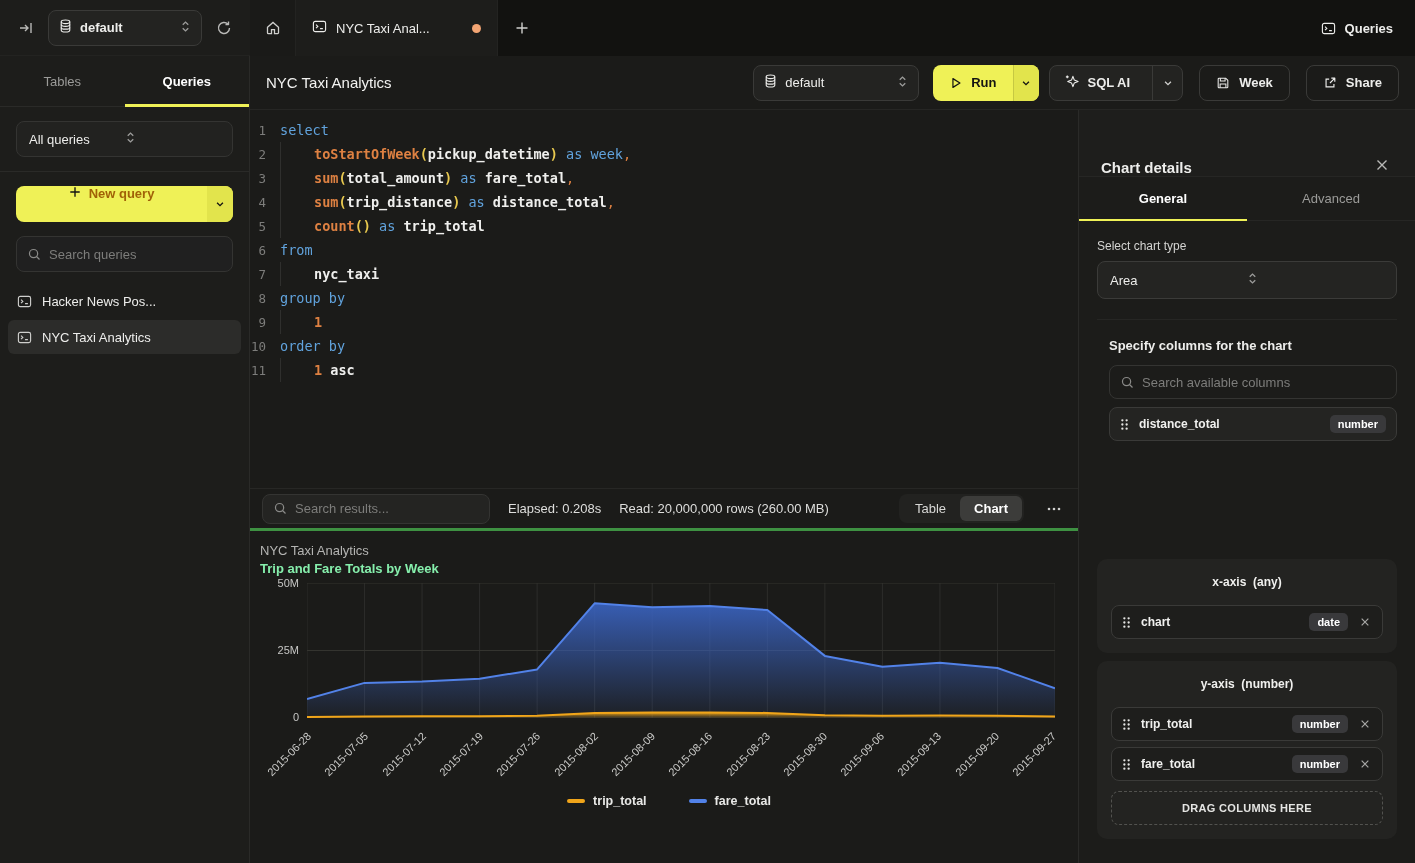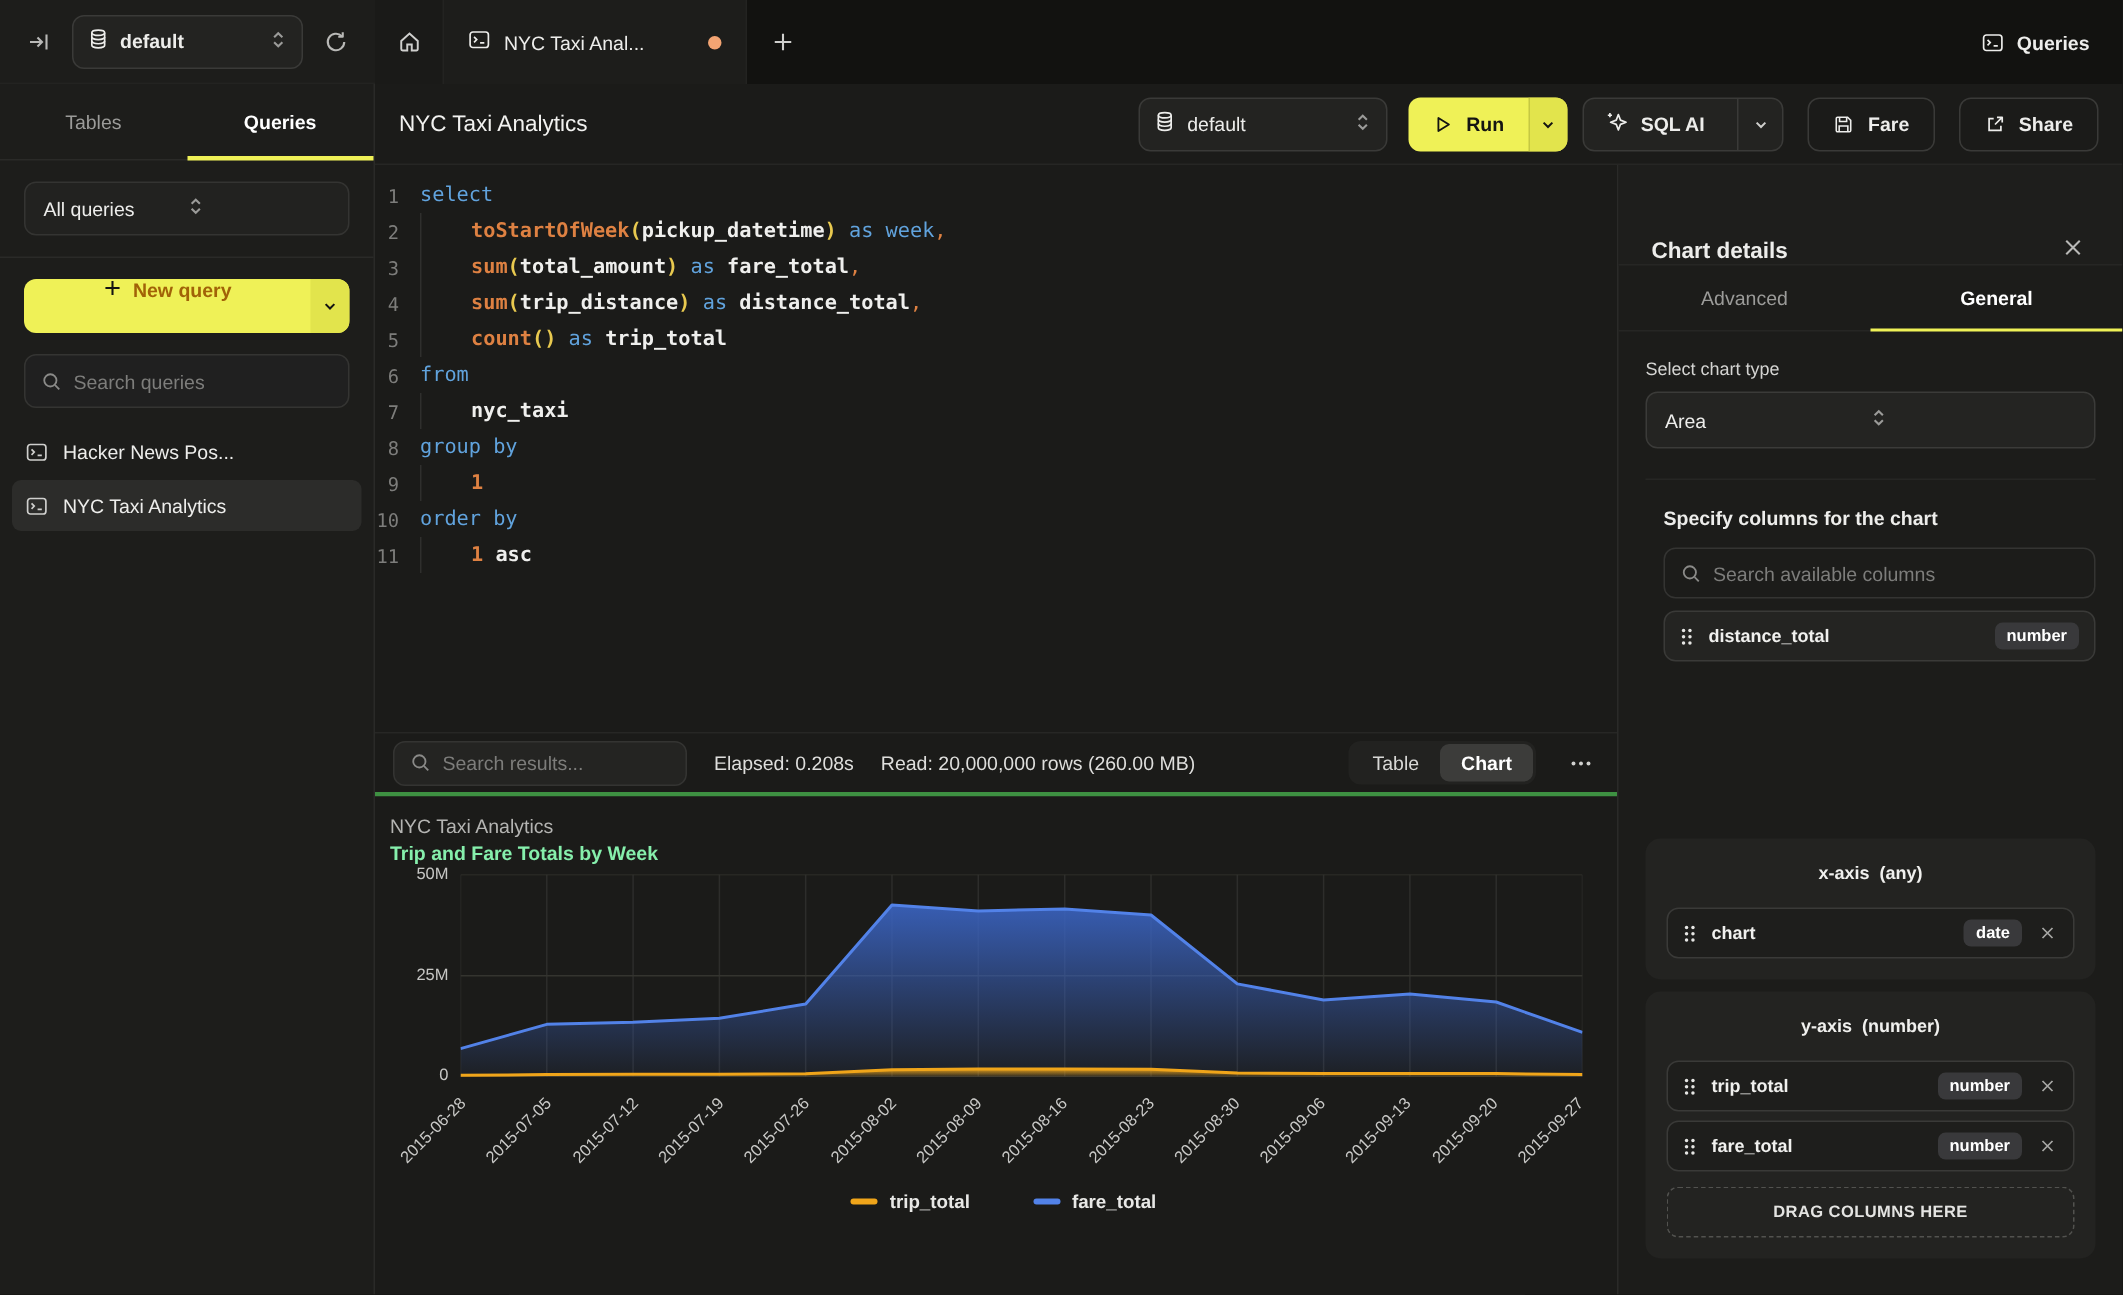--- a/index.html
+++ b/index.html
@@ -100,21 +100,21 @@
   .tk-par { color:#e8c94f; font-weight:bold; }
   .tk-id  { color:#efefed; font-weight:bold; }
   .tk-num { color:#de8142; font-weight:bold; }
   .tk-pun { color:#de8142; }
   .tk-ind { display:inline-block; width:34px; height:100%;
     border-left:1px solid #2f2f2d; }
 
   
   .results-bar { height:40px; flex:none; border-top:1px solid #272725; display:flex;
     align-items:center; gap:18px; padding:0 12px; background:#1b1b19; }
-  .results-search { margin-top:0; height:30px; width:196px; flex:none; background:#242422;
+  .results-search { margin-top:0; height:30px; width:228px; flex:none; background:#242422;
     border:1px solid #343432; }
   .meta-text { font-size:13px; color:#dededc; white-space:nowrap; }
   .view-toggle { margin-left:auto; display:flex; background:#222220; border-radius:8px;
     padding:2px; }
   .view-seg { padding:5px 14px; font-size:13px; color:#d8d8d6; border-radius:6px;
     cursor:pointer; }
   .view-seg.active { background:#3c3c3a; color:#fff; font-weight:bold; }
   .more-btn { color:#d0d0ce; }
 
   .green-divider { height:3px; flex:none; background:var(--divider,#3e9142); }
@@ -353,21 +353,21 @@
             <svg width="10" height="10" viewBox="0 0 12 12" fill="none" stroke="currentColor" stroke-width="1.6">
                 <path d="M2.5 4.5 6 8l3.5-3.5"></path>
               </svg>
           </span>
         </div>
         <button class="ghost-btn" style="margin-left:6px">
           <svg width="14" height="14" viewBox="0 0 16 16" fill="none" stroke="currentColor" stroke-width="1.2">
               <path d="M2.5 3.5a1 1 0 0 1 1-1h7.6l2.4 2.4v7.6a1 1 0 0 1-1 1h-9a1 1 0 0 1-1-1z"></path>
               <path d="M5 2.7v3h5.4v-3M4.7 13.3V9.2h6.6v4.1"></path>
             </svg>
-          <span>Fare</span>
+          <span>Week</span>
         </button>
         <button class="ghost-btn" style="margin-left:6px">
           <svg width="14" height="14" viewBox="0 0 16 16" fill="none" stroke="currentColor" stroke-width="1.3">
               <path d="M7 3.5H3.5v9h9V9"></path>
               <path d="M9.5 2.5h4v4M13.2 2.8 8 8" stroke-linejoin="round"></path>
             </svg>
           <span>Share</span>
         </button>
       </div>
 
@@ -519,25 +519,25 @@
         <aside class="details">
           <div class="details-header">
             <h2>Chart details</h2>
             <button class="icon-btn">
               <svg width="14" height="14" viewBox="0 0 14 14" fill="none" stroke="currentColor" stroke-width="1.4">
                   <path d="M2.5 2.5l9 9M11.5 2.5l-9 9"></path>
                 </svg>
             </button>
           </div>
           <div class="details-tabs">
+            <div class="d-tab active">
+              <span>General</span>
+            </div>
             <div class="d-tab">
               <span>Advanced</span>
-            </div>
-            <div class="d-tab active">
-              <span>General</span>
             </div>
           </div>
           <div class="details-body">
             <div class="field-label">Select chart type</div>
             <div class="select d-select">
               <span>Area</span>
               <span class="ic">
                 <svg width="11" height="13" viewBox="0 0 12 14" fill="none" stroke="#9b9b99" stroke-width="1.5">
                     <path d="M3 5.2 6 2.2l3 3M3 8.8l3 3 3-3"></path>
                   </svg>

